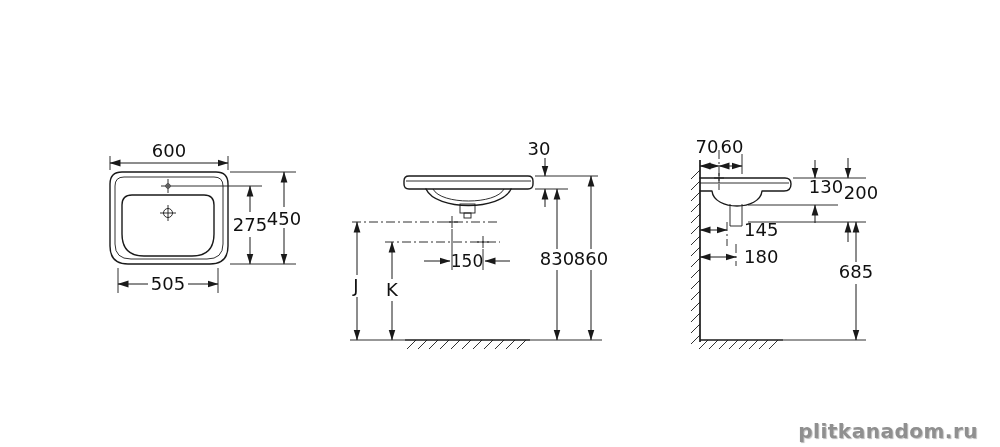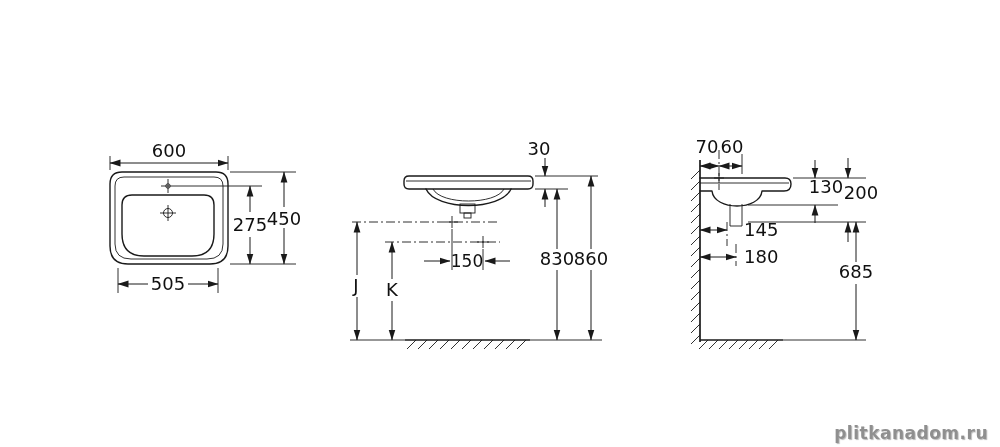--- a/index.html
+++ b/index.html
@@ -6,21 +6,21 @@
   .canvas{position:relative;width:1000px;height:447px;background:#ffffff;overflow:hidden;
           font-family:"DejaVu Sans","Liberation Sans",sans-serif;}
   svg{position:absolute;left:0;top:0;}
   svg text{font-family:"DejaVu Sans","Liberation Sans",sans-serif;font-size:18px;fill:#101010;}
   svg text.small{font-size:17px;}
   .o{stroke:#1a1a1a;stroke-width:1.4;fill:none;stroke-linejoin:round;stroke-linecap:round;}
   .t{stroke:#1a1a1a;stroke-width:0.9;fill:none;}
   .d{stroke:#1a1a1a;stroke-width:1;fill:none;}
   .cl{stroke:#1a1a1a;stroke-width:0.9;fill:none;stroke-dasharray:9 3 2 3;}
   .fl{stroke:#1a1a1a;stroke-width:1.7;fill:none;}
-  .watermark{position:absolute;right:12px;bottom:4px;font-weight:bold;font-size:17px;
+  .watermark{position:absolute;right:22px;bottom:4px;font-weight:bold;font-size:20px;
              color:#8f8f8f;letter-spacing:.5px;
              text-shadow:-1px -1px 0 rgba(255,255,255,.9),1px 1px 1px rgba(0,0,0,.28);}
 </style>
 </head>
 <body>
 
 <div class="canvas">
 <svg width="1000" height="447" viewBox="0 0 1000 447">
   <defs>
     <marker id="arr" markerWidth="12" markerHeight="9" refX="10.5" refY="4" orient="auto-start-reverse" markerUnits="userSpaceOnUse">

